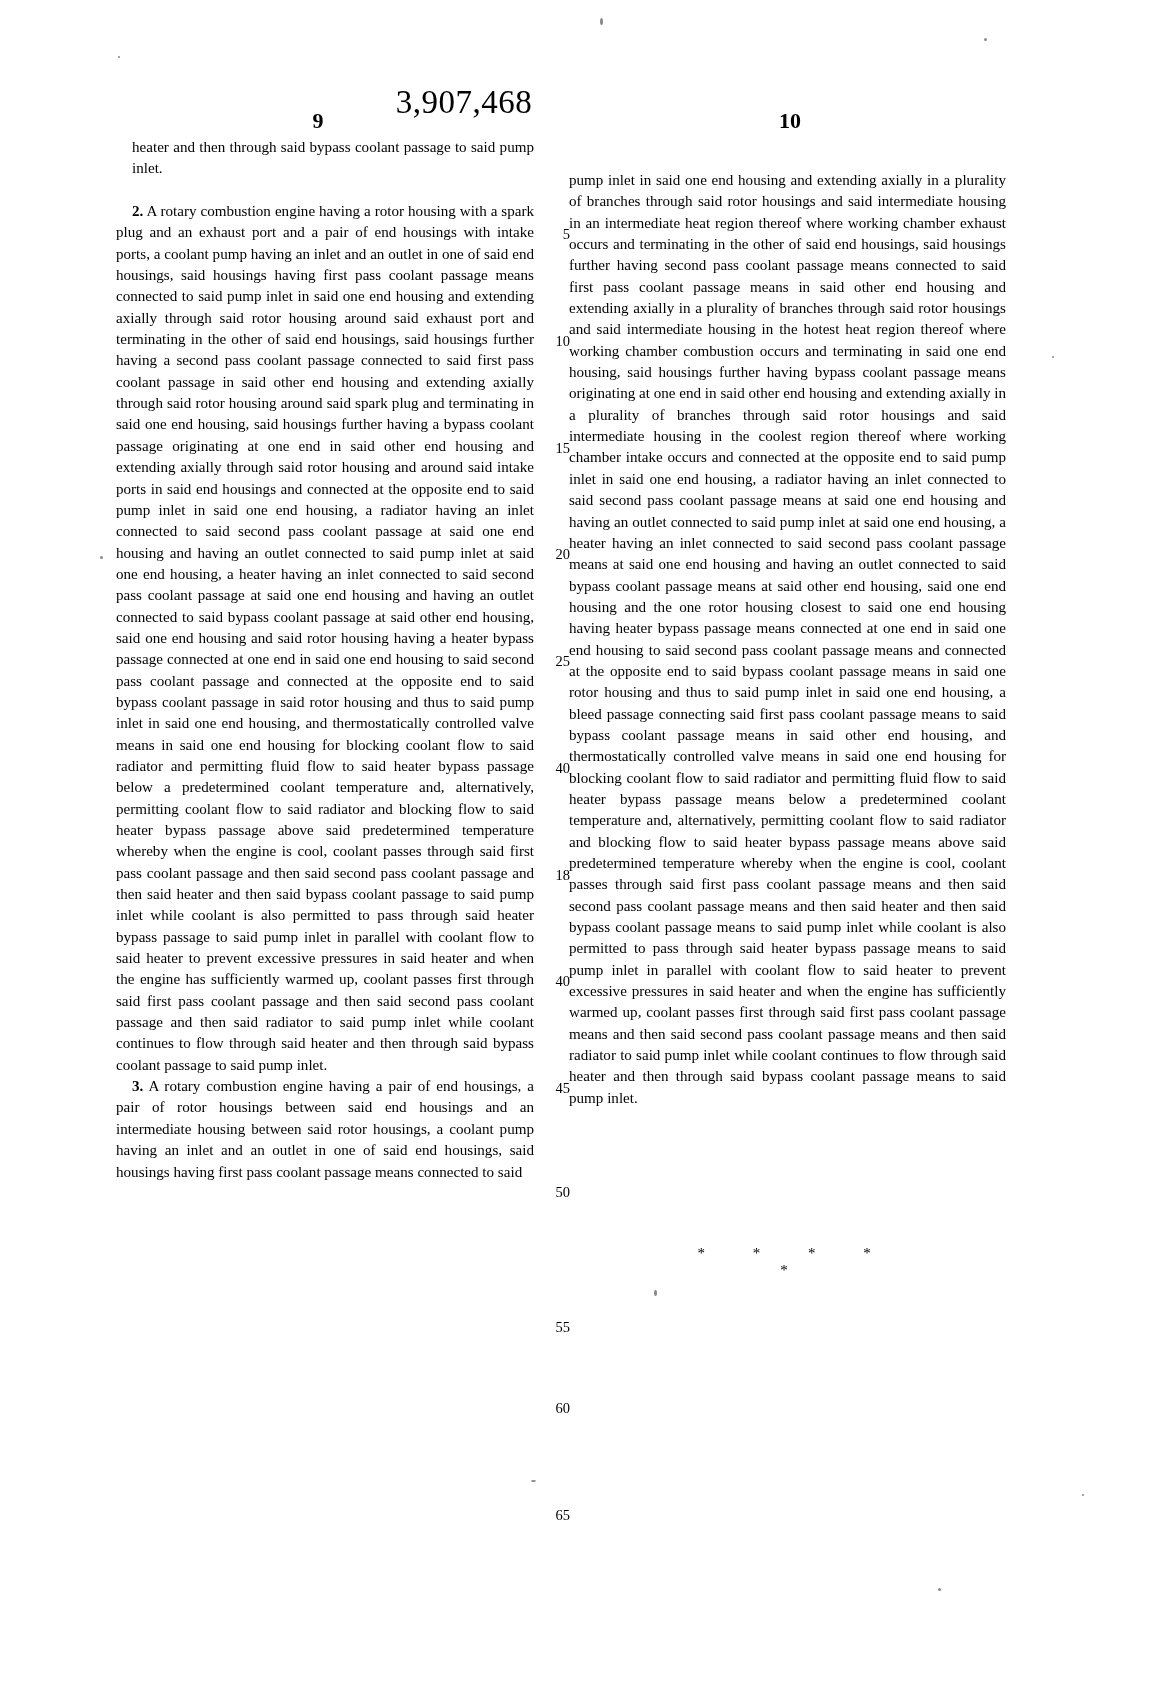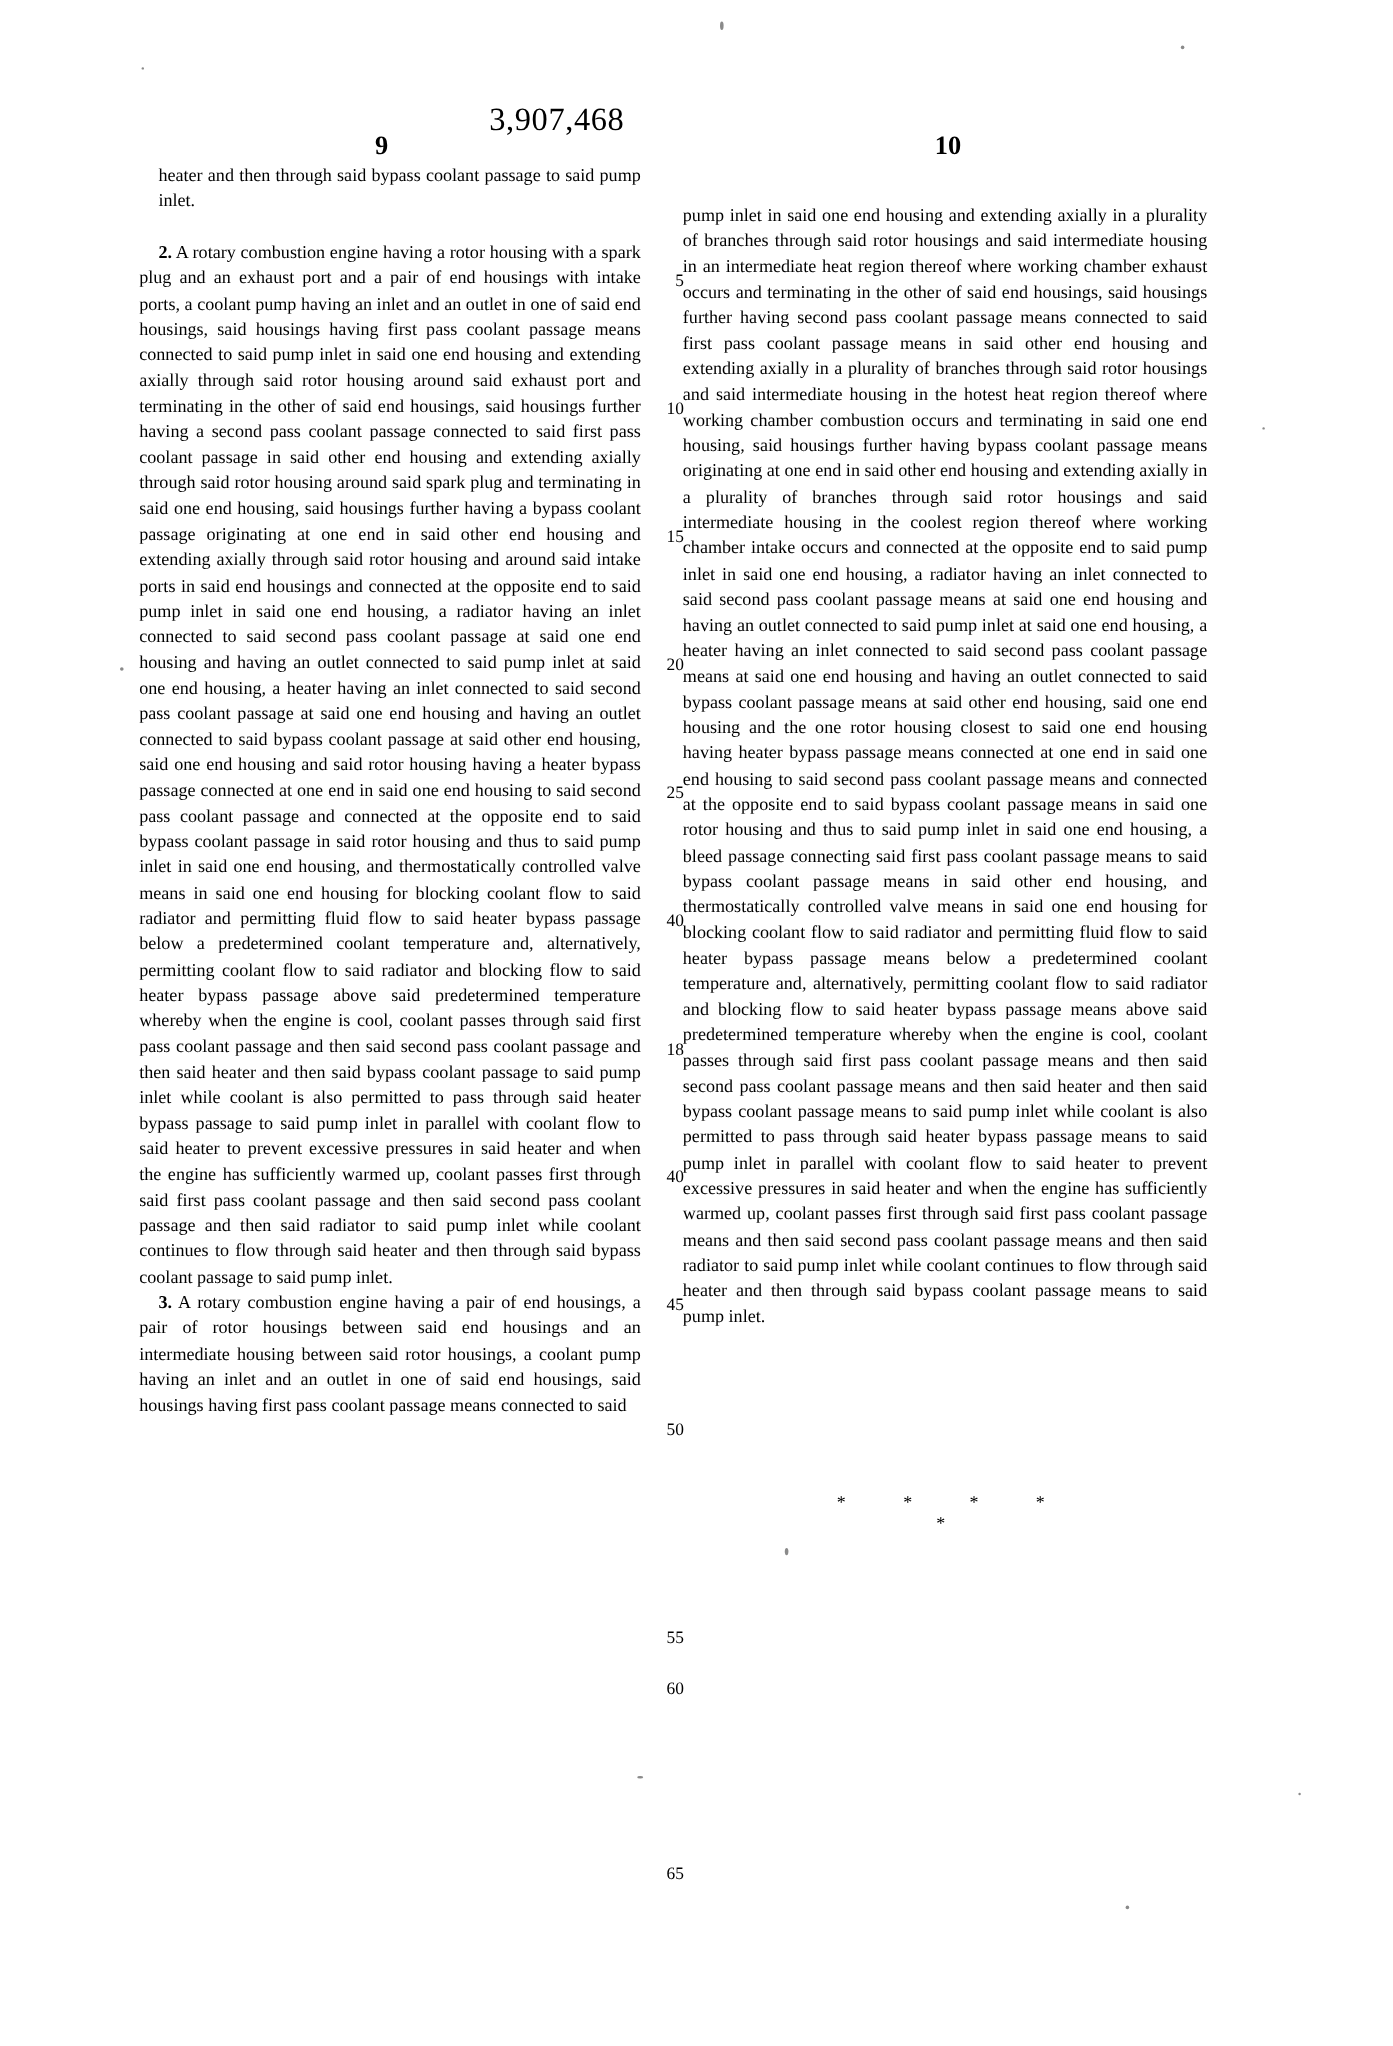--- a/index.html
+++ b/index.html
@@ -17,21 +17,21 @@
     overflow: hidden;
   }
 
   
   .patent-number {
     position: absolute;
     top: 84px;
     left: 0;
     width: 928px;
     text-align: center;
-    font-size: 27px;
+    font-size: 33px;
     letter-spacing: 0.5px;
     font-family: "Liberation Serif", "DejaVu Serif", serif;
   }
 
   
   .col-num {
     position: absolute;
     top: 108px;
     font-size: 22px;
     font-weight: bold;
@@ -144,23 +144,23 @@
       <span style="top: 89px;">5</span>
       <span style="top: 195.75px;">10</span>
       <span style="top: 302.5px; text-align: right;">15</span>
       <span style="top: 409.25px;">20</span>
       <span style="top: 516px; text-align: right;">25</span>
       <span style="top: 622.75px;">40</span>
       <span style="top: 729.5px;">18</span>
       <span style="top: 836.25px;">40</span>
       <span style="top: 943px;">45</span>
       <span style="top: 1047px;">50</span>
-      <span style="top: 1220px;">55</span>
+      <span style="top: 1182px;">55</span>
       <span style="top: 1263.25px;">60</span>
-      <span style="top: 1370px; margin-top: 47px;">65</span>
+      <span style="top: 1370px;">65</span>
     </div>
 
   <div class="end-asterisks">*  *  *  *  *</div>
 
   <div class="speck" style="left:600px; top:18px;  width:3px; height:7px;"></div>
   <div class="speck" style="left:984px; top:38px;  width:3px; height:3px;"></div>
   <div class="speck" style="left:118px; top:56px;  width:2px; height:2px;"></div>
   <div class="speck" style="left:1052px;top:356px; width:2px; height:2px;"></div>
   <div class="speck" style="left:100px; top:556px; width:3px; height:3px;"></div>
   <div class="speck" style="left:654px; top:1290px;width:3px; height:6px;"></div>

